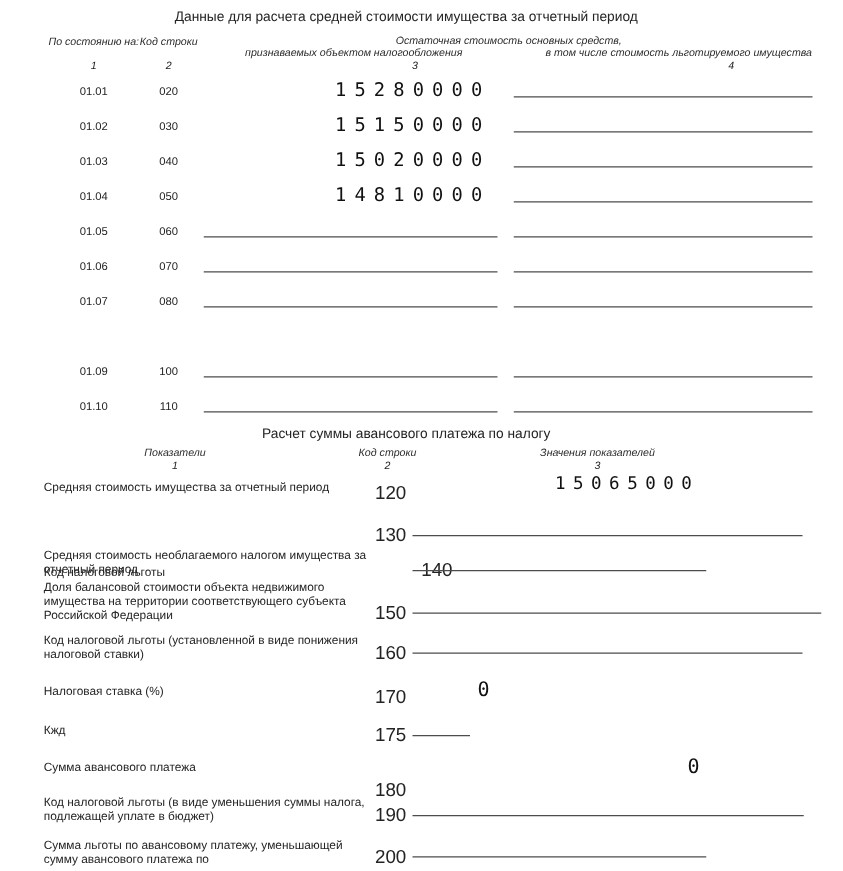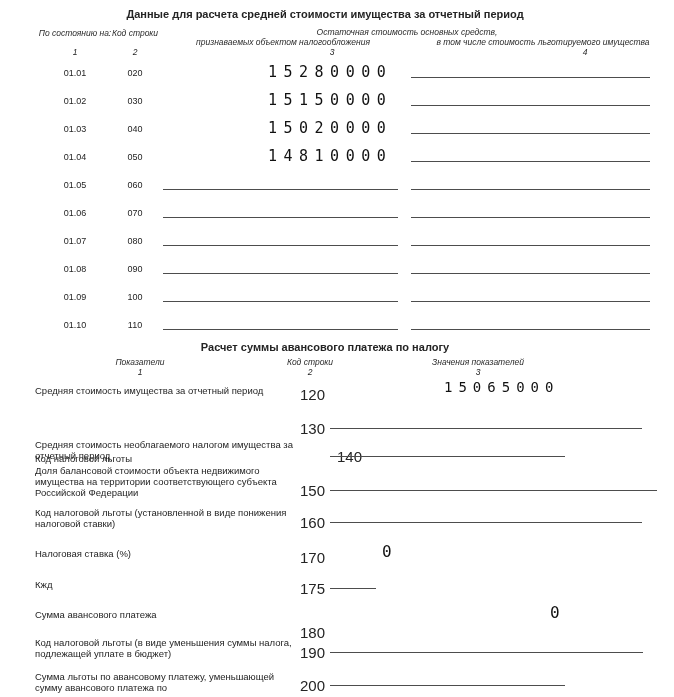--- a/index.html
+++ b/index.html
@@ -1,19 +1,19 @@
 <!DOCTYPE html>
 <html><head>
 <meta charset="utf-8">
 <style>
   html,body{margin:0;padding:0;background:#fff;}
   .page{position:relative;width:674px;height:697px;background:#ffffff;overflow:hidden;
         font-family:"Liberation Sans",sans-serif;color:#242424;}
   .abs{position:absolute;}
-  .ttl{font-weight:bold;font-size:11px;text-align:center;left:0;width:650px;}
+  .ttl{font-weight:normal;font-size:11px;text-align:center;left:0;width:650px;}
   .hdr{font-style:italic;font-size:8.5px;text-align:center;color:#2b2b2b;}
   .num{font-style:italic;font-size:8.5px;text-align:center;}
   .cell{font-size:9px;text-align:center;}
   .lbl{font-size:9.5px;line-height:10.8px;color:#242424;}
   .code{font-size:15px;}
   .val{font-family:"DejaVu Sans Mono",monospace;font-weight:normal;color:#111;white-space:nowrap;}
   .val-lg{font-size:15px;letter-spacing:6.5px;}
   .val-md{font-size:14px;letter-spacing:6px;}
   .val-zero{font-size:16px;}
   .uline{border-bottom:1px solid #4d4d4d;height:0;}
@@ -77,26 +77,20 @@
     <span class="s1-code cell">070</span>
     <span class="s1-l3 uline"></span>
     <span class="s1-l4 uline"></span>
   </div>
   <div class="s1-row" style="top:236px;">
     <span class="s1-date cell">01.07</span>
     <span class="s1-code cell">080</span>
     <span class="s1-l3 uline"></span>
     <span class="s1-l4 uline"></span>
   </div>
-  <div class="s1-row" style="top:264px;">
-    <span class="s1-date cell">01.08</span>
-    <span class="s1-code cell">090</span>
-    <span class="s1-l3 uline"></span>
-    <span class="s1-l4 uline"></span>
-  </div>
   <div class="s1-row" style="top:292px;">
     <span class="s1-date cell">01.09</span>
     <span class="s1-code cell">100</span>
     <span class="s1-l3 uline"></span>
     <span class="s1-l4 uline"></span>
   </div>
   <div class="s1-row" style="top:320px;">
     <span class="s1-date cell">01.10</span>
     <span class="s1-code cell">110</span>
     <span class="s1-l3 uline"></span>

